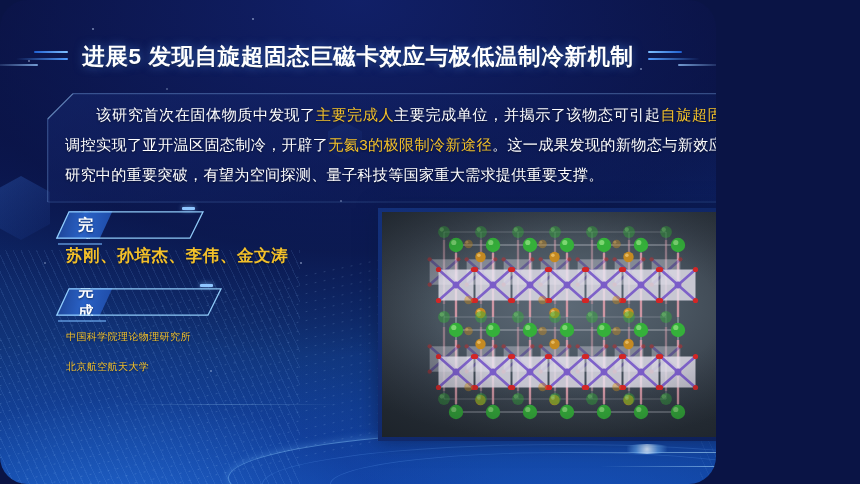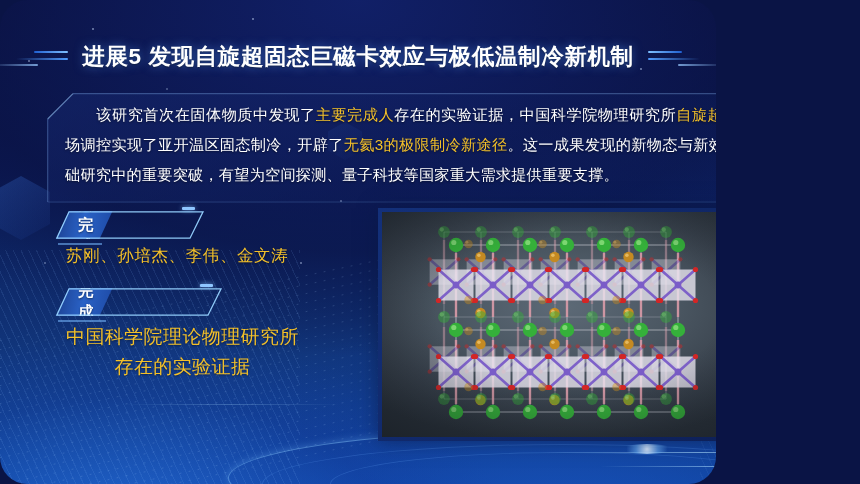--- a/index.html
+++ b/index.html
@@ -128,29 +128,29 @@
     box-shadow:0 0 5px rgba(140,200,255,.8);
   }
 
   #badge-people { left:56px; top:211px; }
   #badge-org    { left:56px; top:288px; }
 
   .people {
     position:absolute; left:66px; top:245px;
     font-size:16.5px; color:#f3c02a; letter-spacing:.6px;
     text-shadow:0 1px 2px rgba(0,0,0,.45);
+    font-weight:bold;
   }
   .orglist {
     position:absolute; left:66px; top:322px;
     display:flex; flex-direction:column; gap:0;
   }
   .orglist div {
-    font-size:19px; color:#f3c02a; line-height:30px; letter-spacing:.4px;
+    font-size:10px; color:#f3c02a; line-height:30px; letter-spacing:.4px;
     text-shadow:0 1px 2px rgba(0,0,0,.45);
-    text-align:center;
   }
 
   
   .figure-frame {
     position:absolute; left:378px; top:208px; width:399px; height:233px;
     background:linear-gradient(135deg,#13307a,#0d1f56);
     padding:4px;
     box-shadow:0 0 18px rgba(10,25,70,.6);
   }
   .figure {
@@ -228,21 +228,21 @@
     <svg viewBox="0 0 772 110" preserveAspectRatio="none">
       <path d="M26 0.7 L771 0.7" stroke="rgba(150,200,255,.30)" stroke-width="1.2" fill="none"></path>
       <path d="M0.7 26 L26 0.7" stroke="rgba(160,210,255,.55)" stroke-width="1.2" fill="none"></path>
       <path d="M0.7 26 L0.7 109" stroke="rgba(150,200,255,.28)" stroke-width="1.2" fill="none"></path>
       <path d="M0.7 109 L771 109" stroke="rgba(150,200,255,.18)" stroke-width="1.2" fill="none"></path>
       <path d="M771 0.7 L771 109" stroke="rgba(150,200,255,.18)" stroke-width="1.2" fill="none"></path>
     </svg>
   </div>
 
   <div class="para">
-    <span class="indent"></span><span>该研究首次在固体物质中发现了</span><span class="hl">主要完成人</span><span>存在的实验证据，中国科学院物理研究所</span><span class="hl">自旋超固态</span><span>。通过磁场调控实现了亚开温区固态制冷，开辟了</span><span class="hl">无氦3的极限制冷新途径</span><span>。这一成果发现的新物态与新效应是极低温基础研究中的重要突破，有望为空间探测、量子科技等国家重大需求提供重要支撑。</span>
+    <span class="indent"></span><span>该研究首次在固体物质中发现了</span><span class="hl">主要完成人</span><span>主要完成单位，并揭示了该物态可引起</span><span class="hl">自旋超固态</span><span>。通过磁场调控实现了亚开温区固态制冷，开辟了</span><span class="hl">无氦3的极限制冷新途径</span><span>。这一成果发现的新物态与新效应是极低温基础研究中的重要突破，有望为空间探测、量子科技等国家重大需求提供重要支撑。</span>
   </div>
 
   <div class="badge-wrap" id="badge-people">
     <div class="badge">主要完成人</div>
     <svg width="150" height="40">
       <path d="M13 0.8 L147 0.8 L134 27.2 L0.8 27.2 Z" fill="none" stroke="rgba(150,210,255,.95)" stroke-width="1.3"></path>
       <path d="M2 33 L46 33" stroke="rgba(120,185,255,.55)" stroke-width="2"></path>
     </svg>
     <div class="badge-tick" style="left:126px; top:-4px;"></div>
   </div>
@@ -251,21 +251,21 @@
   <div class="badge-wrap" id="badge-org">
     <div class="badge">主要完成单位</div>
     <svg width="168" height="40">
       <path d="M13 0.8 L165 0.8 L152 27.2 L0.8 27.2 Z" fill="none" stroke="rgba(150,210,255,.95)" stroke-width="1.3"></path>
       <path d="M2 33 L50 33" stroke="rgba(120,185,255,.55)" stroke-width="2"></path>
     </svg>
     <div class="badge-tick" style="left:144px; top:-4px;"></div>
   </div>
   <div class="orglist">
     <div>中国科学院理论物理研究所</div>
-    <div>存在的实验证据</div>
+    <div>北京航空航天大学</div>
   </div>
 
   <div class="right-line"></div>
 
   <div class="figure-frame">
     <div class="figure">
       <svg class="crystal" id="crystal-svg" viewBox="0 0 391 225">
           <line x1="62" y1="20" x2="62" y2="187" stroke="#b9bcc4" stroke-width="1.6" opacity="0.24750000000000003"></line>
           <line x1="99" y1="20" x2="99" y2="187" stroke="#b9bcc4" stroke-width="1.6" opacity="0.24750000000000003"></line>
           <line x1="136" y1="20" x2="136" y2="187" stroke="#b9bcc4" stroke-width="1.6" opacity="0.24750000000000003"></line>

